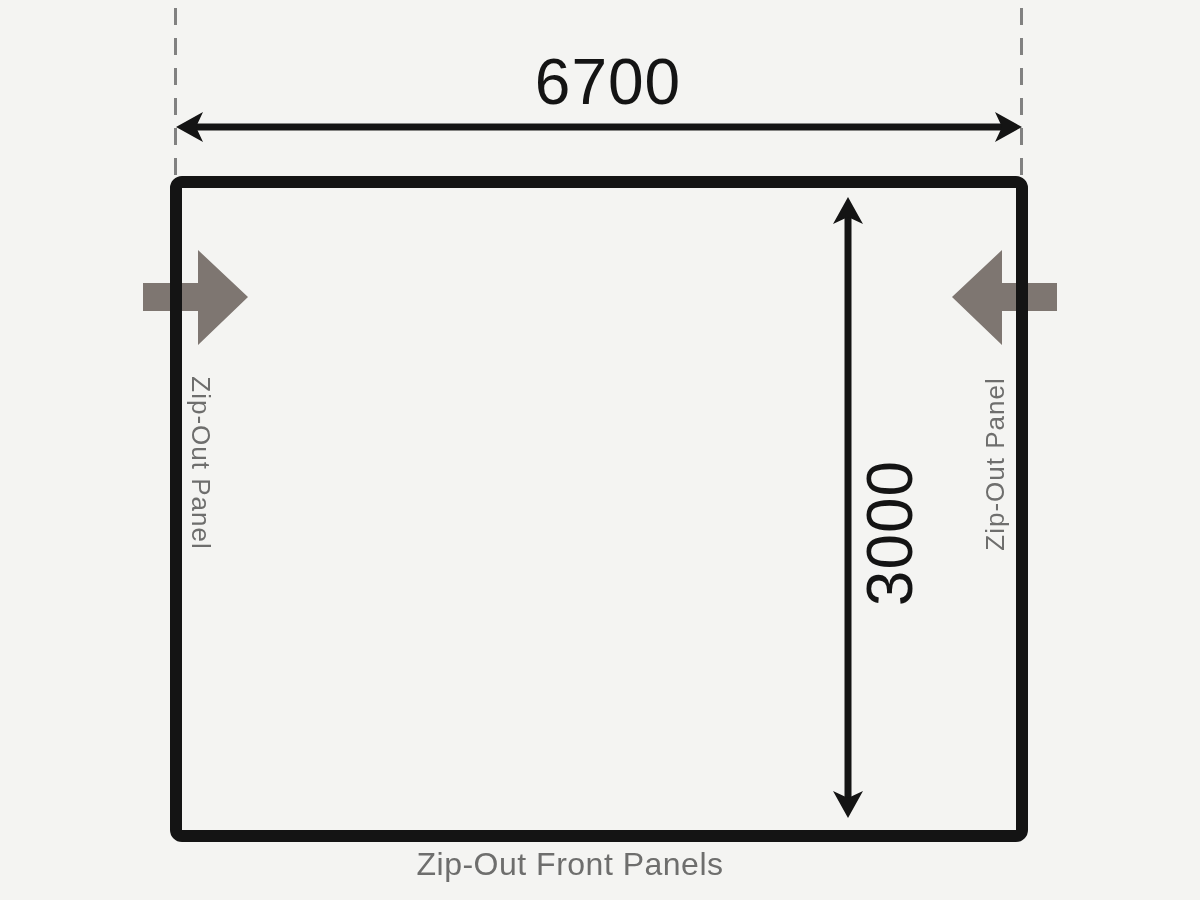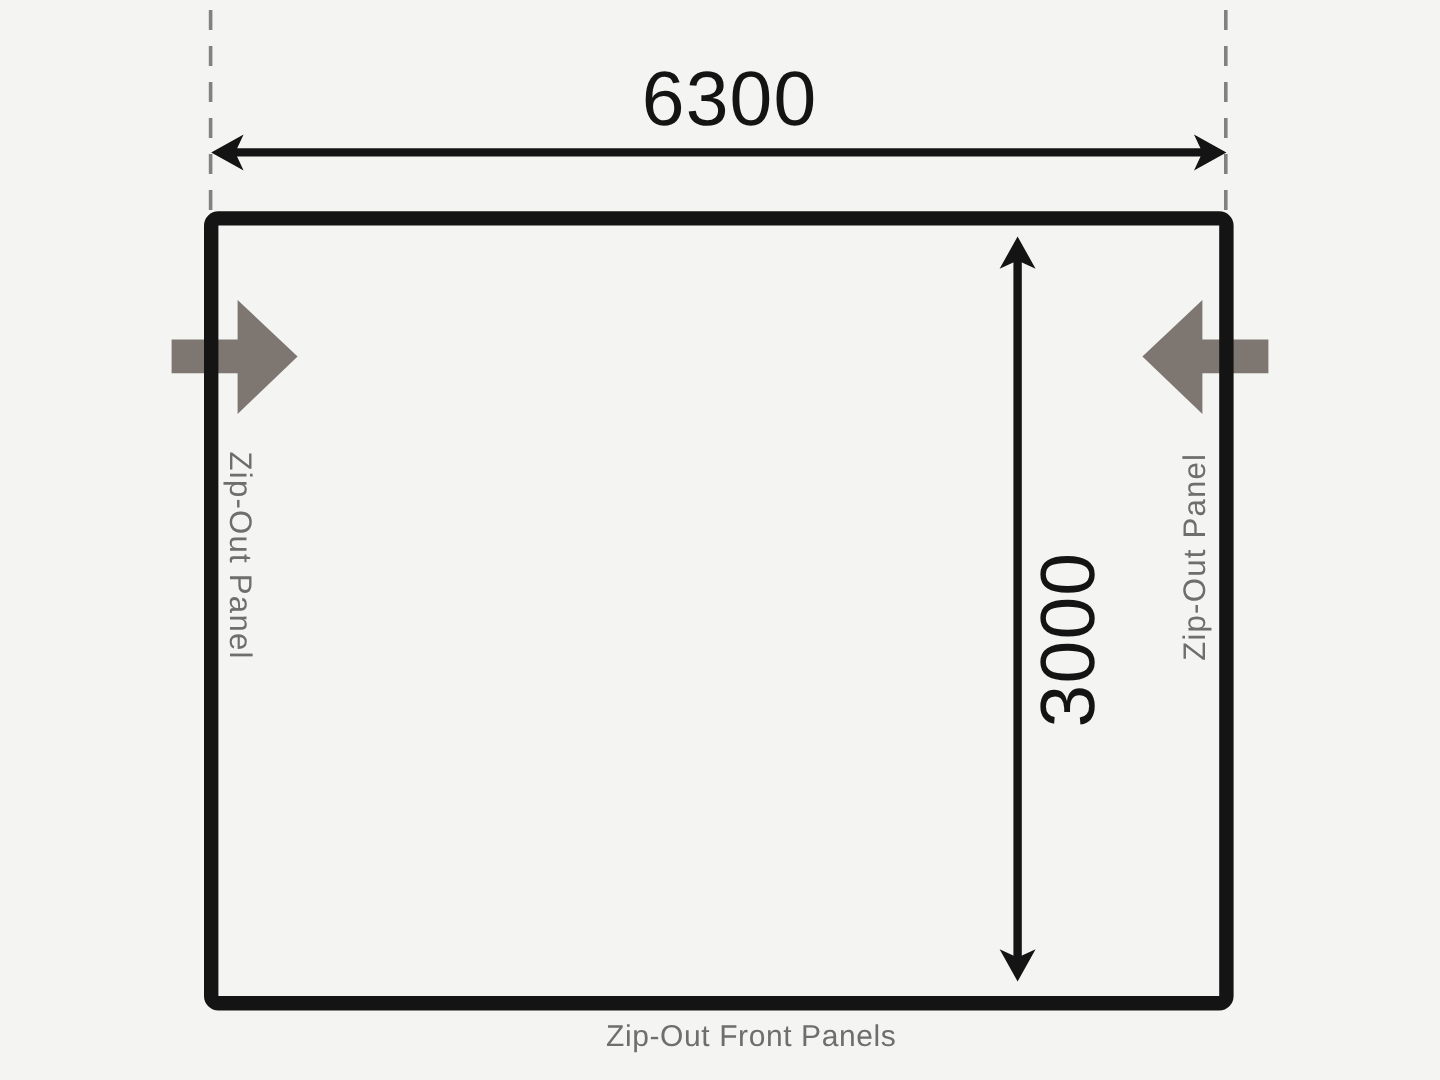--- a/index.html
+++ b/index.html
@@ -43,22 +43,22 @@
   #height-label{left:890px;top:533px;transform:translate(-50%,-50%) rotate(-90deg);}
 
   .panel-label{
     position:absolute;color:var(--label-gray);font-size:26px;letter-spacing:1px;
     white-space:nowrap;line-height:1;
   }
   #panel-label-left{left:201px;top:463px;transform:translate(-50%,-50%) rotate(90deg);}
   #panel-label-right{left:995px;top:464px;transform:translate(-50%,-50%) rotate(-90deg);}
 
   #bottom-label{
-    position:absolute;left:626px;top:864px;transform:translate(-50%,-50%);
-    color:var(--label-gray);font-size:25px;letter-spacing:0.5px;white-space:nowrap;
+    position:absolute;left:570px;top:864px;transform:translate(-50%,-50%);
+    color:var(--label-gray);font-size:32px;letter-spacing:0.5px;white-space:nowrap;
   }
 </style>
 </head>
 <body>
 
 <div class="stage">
 
   <div class="dash-line dash-left"></div>
   <div class="dash-line dash-right"></div>
 
@@ -76,20 +76,20 @@
     <polygon points="6,17 33,2 26,17 33,32" fill="var(--line)"></polygon>
     <polygon points="852,17 825,2 832,17 825,32" fill="var(--line)"></polygon>
   </svg>
 
   <svg id="height-dim" class="dim-svg" viewBox="0 0 46 640">
     <line x1="23" y1="18" x2="23" y2="617" stroke="var(--line)" stroke-width="7"></line>
     <polygon points="23,7 8,34 23,27 38,34" fill="var(--line)"></polygon>
     <polygon points="23,628 8,601 23,608 38,601" fill="var(--line)"></polygon>
   </svg>
 
-  <div id="width-label" class="dim-label">6300</div>
+  <div id="width-label" class="dim-label">6700</div>
   <div id="height-label" class="dim-label">3000</div>
 
   <div id="panel-label-left" class="panel-label">Zip-Out Panel</div>
   <div id="panel-label-right" class="panel-label">Zip-Out Panel</div>
   <div id="bottom-label">Zip-Out Front Panels</div>
 
 </div>
 
 </body></html>

